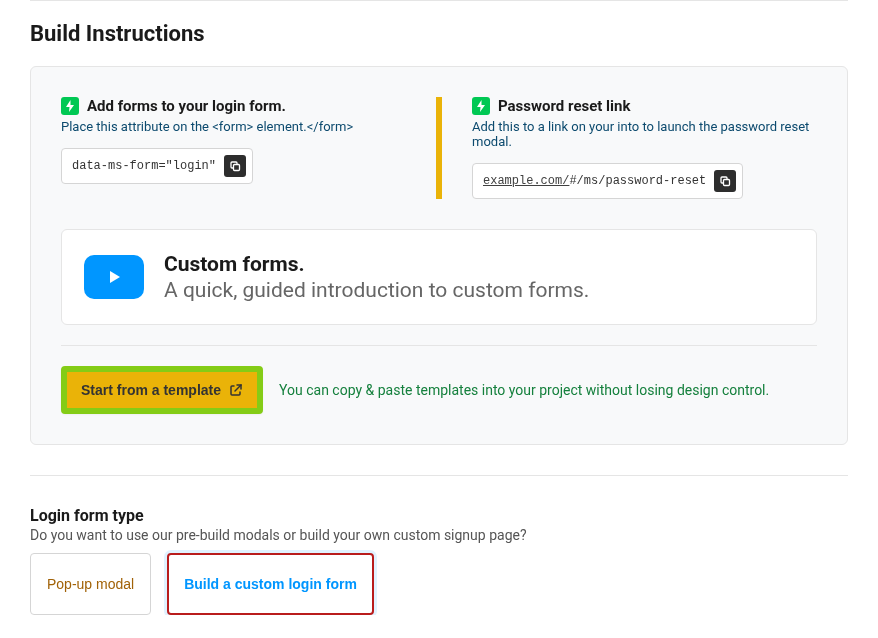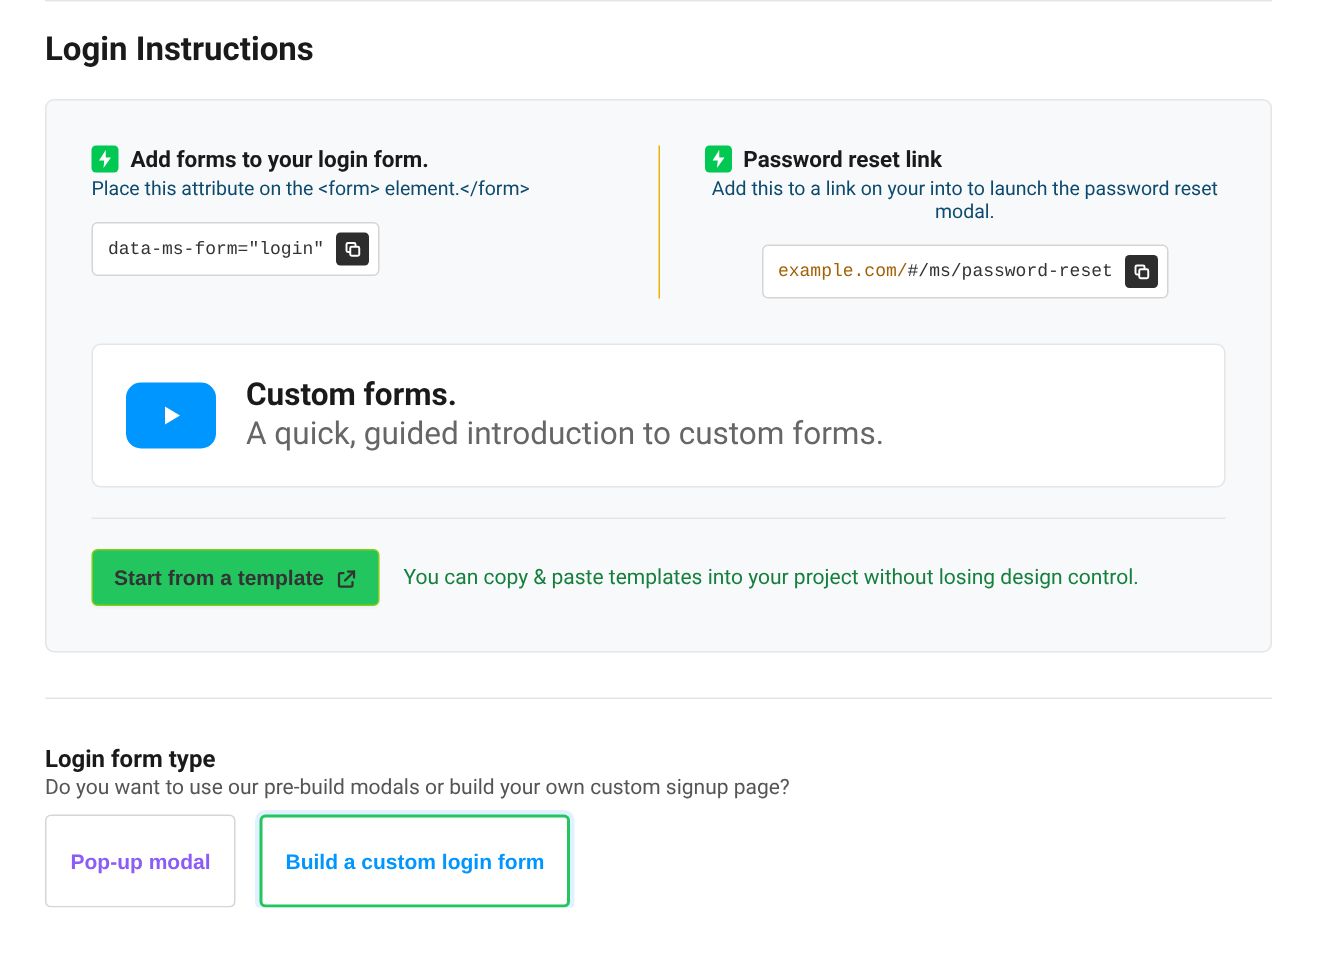--- a/index.html
+++ b/index.html
@@ -32,23 +32,22 @@
       padding: 30px;
     }
     .instructions-row {
       display: flex;
       gap: 30px;
     }
     .instruction-col {
       flex: 1;
     }
     .col-divider {
-      border-left: 1px solid #eab308;
+      border-left: 6px solid #eab308;
       padding-left: 30px;
-      text-align: center;
     }
     .instruction-header {
       display: flex;
       align-items: center;
       gap: 8px;
       margin-bottom: 4px;
     }
     .bolt-badge {
       width: 18px;
       height: 18px;
@@ -75,21 +74,22 @@
       background: #fff;
       border: 1px solid #d5d5d5;
       border-radius: 4px;
       padding: 6px 6px 6px 10px;
       font-family: 'Courier New', Courier, monospace;
       font-size: 12px;
       color: #333;
       gap: 8px;
     }
     .code-muted {
-      color: #a16207;
+      color: #404040;
+      text-decoration: underline;
     }
     .copy-btn {
       width: 22px;
       height: 22px;
       background: #2d2d2d;
       border-radius: 3px;
       display: flex;
       align-items: center;
       justify-content: center;
       cursor: pointer;
@@ -128,29 +128,29 @@
       border: none;
       border-top: 1px solid #e5e5e5;
       margin: 20px 0;
     }
     .template-row {
       display: flex;
       align-items: center;
       gap: 16px;
     }
     .template-btn {
-      background: #22c55e;
-      border: 1px solid #84cc16;
+      background: #eab308;
+      border: 6px solid #84cc16;
       border-radius: 4px;
       padding: 10px 14px;
       font-size: 14px;
       font-weight: 700;
       color: #333;
       display: inline-flex;
-      align-items: flex-end;
+      align-items: center;
       gap: 8px;
       cursor: pointer;
       box-shadow: 0 1px 2px rgba(0,0,0,0.04);
     }
     .template-desc {
       font-size: 14px;
       color: #15803d;
     }
     .form-type-section {
       margin-top: 30px;
@@ -170,38 +170,38 @@
     .btn-group {
       display: flex;
       gap: 16px;
     }
     .option-btn {
       background: #fff;
       border: 1px solid #d5d5d5;
       border-radius: 4px;
       padding: 10px 16px;
       font-size: 14px;
-      font-weight: 700;
-      color: #8b5cf6;
+      font-weight: 400;
+      color: #a16207;
       cursor: pointer;
     }
     .option-btn.selected {
-      border: 2px solid #22c55e;
+      border: 2px solid #b91c1c;
       color: #0096ff;
       box-shadow: 0 0 0 3px rgba(0,150,255,0.12);
       padding: 21px 15px;
       font-weight: 700;
     }
   </style>
 </head>
 <body>
 
 <hr class="hr">
 
-<h2 class="section-title">Login Instructions</h2>
+<h2 class="section-title">Build Instructions</h2>
 
 <div class="instructions-box">
   <div class="instructions-row">
     <div class="instruction-col">
       <div class="instruction-header">
         <span class="bolt-badge">
           <svg width="10" height="12" viewBox="0 0 10 12">
               <path d="M5.5 0 L1 7 L4.5 7 L4 12 L9 5 L5.5 5 Z" fill="#fff"></path>
             </svg>
         </span>

